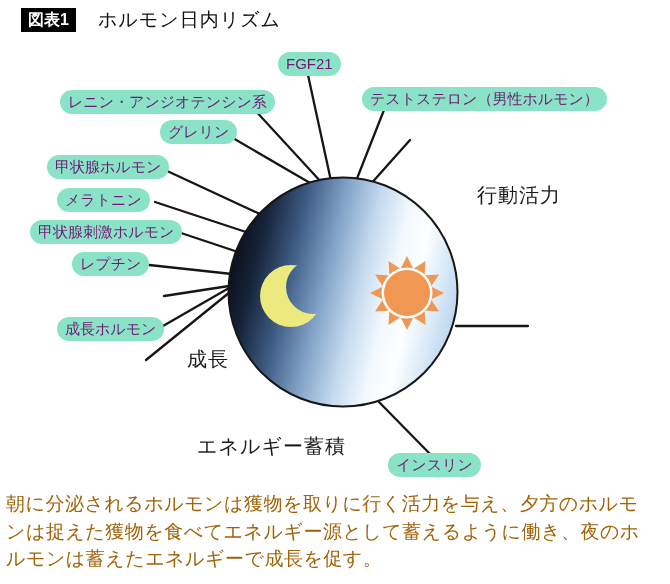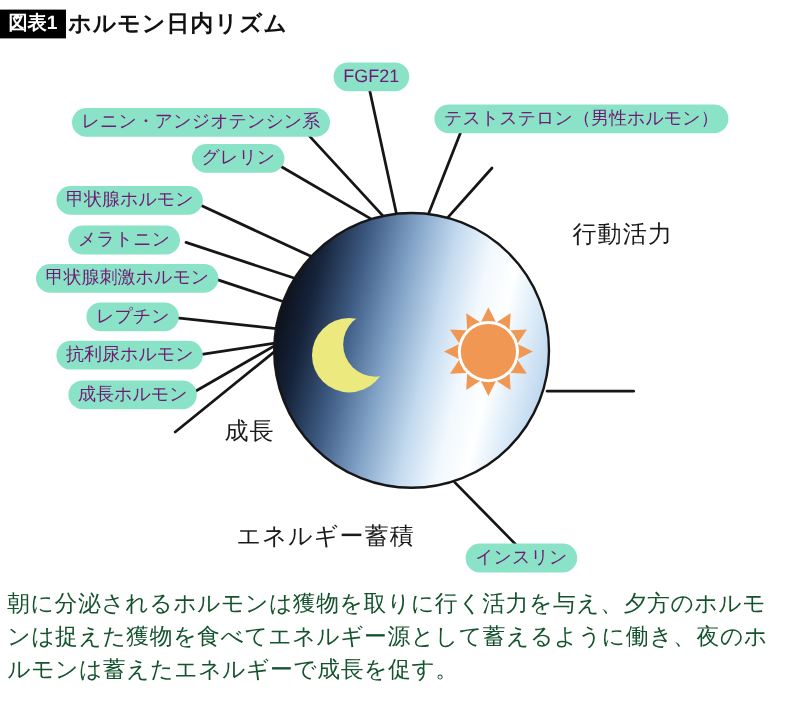--- a/index.html
+++ b/index.html
@@ -1,29 +1,29 @@
 <!DOCTYPE html>
 <html><head>
 <meta charset="utf-8">
 <style>
   html,body{margin:0;padding:0;background:#ffffff;}
   #page{position:relative;width:670px;height:584px;background:#ffffff;overflow:hidden;
         font-family:"Liberation Sans","DejaVu Sans",sans-serif;color:#111;}
   
-  .hdr{position:absolute;left:0;top:7px;display:flex;align-items:center;gap:2px;}
+  .hdr{position:absolute;left:21px;top:7px;display:flex;align-items:center;gap:22px;}
   .badge{background:#000;color:#fff;font-weight:bold;font-size:16px;padding:4px 7px;line-height:1;}
-  .title{font-weight:bold;font-size:19px;letter-spacing:1px;color:#111;}
+  .title{font-weight:normal;font-size:19px;letter-spacing:1px;color:#111;}
   
   #diagram-svg{position:absolute;left:0;top:0;}
   .pill{position:absolute;background:#8AE3C6;border-radius:13px;padding:2px 8px 3px;
         font-size:15px;line-height:19px;color:#701a75;white-space:nowrap;}
   .zone{position:absolute;font-weight:normal;font-size:20px;letter-spacing:1px;color:#1a1a1a;white-space:nowrap;}
   
   .caption{position:absolute;left:6px;top:490px;width:642px;font-size:19px;line-height:27.5px;
-           letter-spacing:0.5px;color:#14532d;text-align:left;}
+           letter-spacing:0.5px;color:#a16207;text-align:left;}
 </style>
 </head>
 <body>
 
 <div id="page">
 
   <div class="hdr">
     <span class="badge">図表1</span>
     <span class="title">ホルモン日内リズム</span>
   </div>
@@ -90,21 +90,20 @@
   </svg>
 
   <div class="pill" style="left:278px;top:52px">FGF21</div>
   <div class="pill" style="left:60px;top:90px">レニン・アンジオテンシン系</div>
   <div class="pill" style="left:160px;top:120px">グレリン</div>
   <div class="pill" style="left:362px;top:87px">テストステロン（男性ホルモン）</div>
   <div class="pill" style="left:47px;top:155px">甲状腺ホルモン</div>
   <div class="pill" style="left:57px;top:188px">メラトニン</div>
   <div class="pill" style="left:30px;top:220px">甲状腺刺激ホルモン</div>
   <div class="pill" style="left:72px;top:252px">レプチン</div>
-  <div class="pill" style="left:47px;top:284px">抗利尿ホルモン</div>
   <div class="pill" style="left:57px;top:317px">成長ホルモン</div>
   <div class="pill" style="left:388px;top:453px">インスリン</div>
 
   <div class="zone" style="left:477px;top:182px">行動活力</div>
   <div class="zone" style="left:187px;top:346px">成長</div>
   <div class="zone" style="left:197px;top:433px">エネルギー蓄積</div>
 
   <div class="caption">朝に分泌されるホルモンは獲物を取りに行く活力を与え、夕方のホルモンは捉えた獲物を食べてエネルギー源として蓄えるように働き、夜のホルモンは蓄えたエネルギーで成長を促す。</div>
 
 </div>

